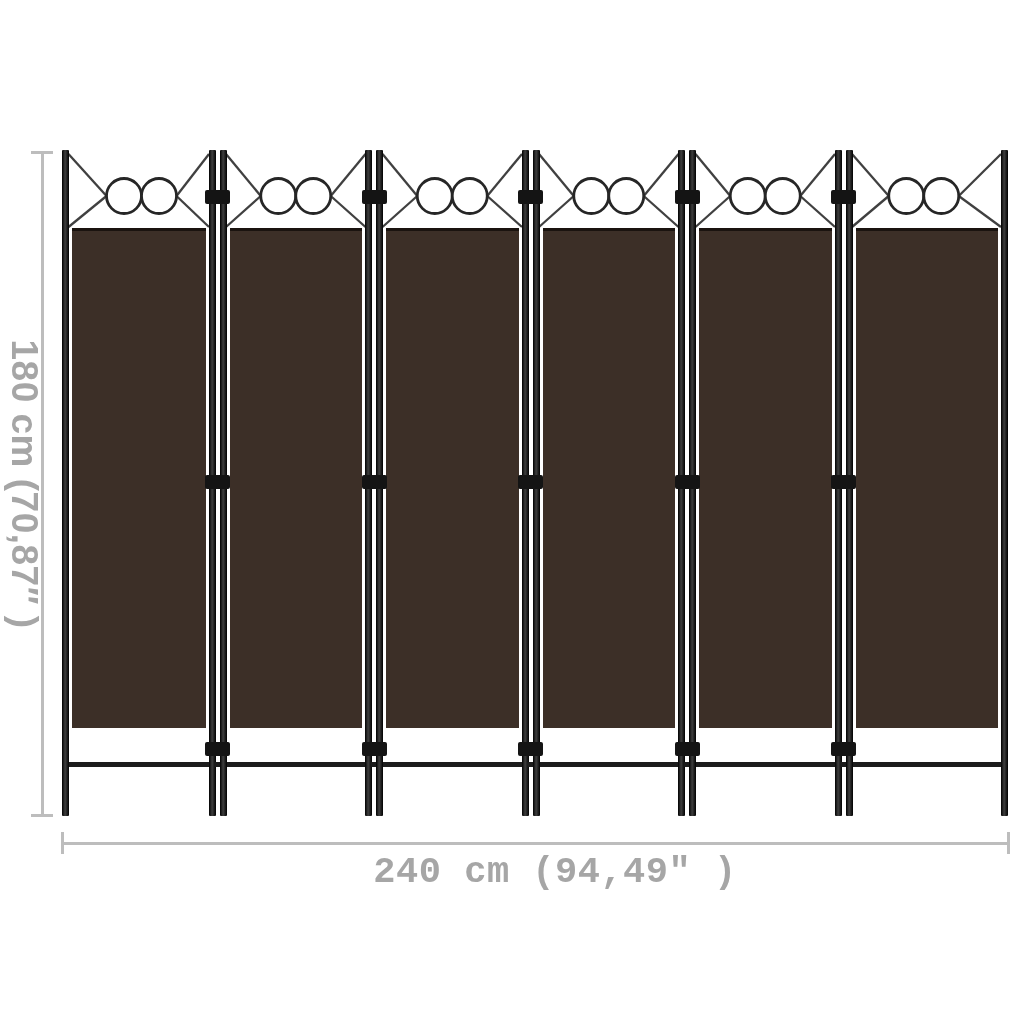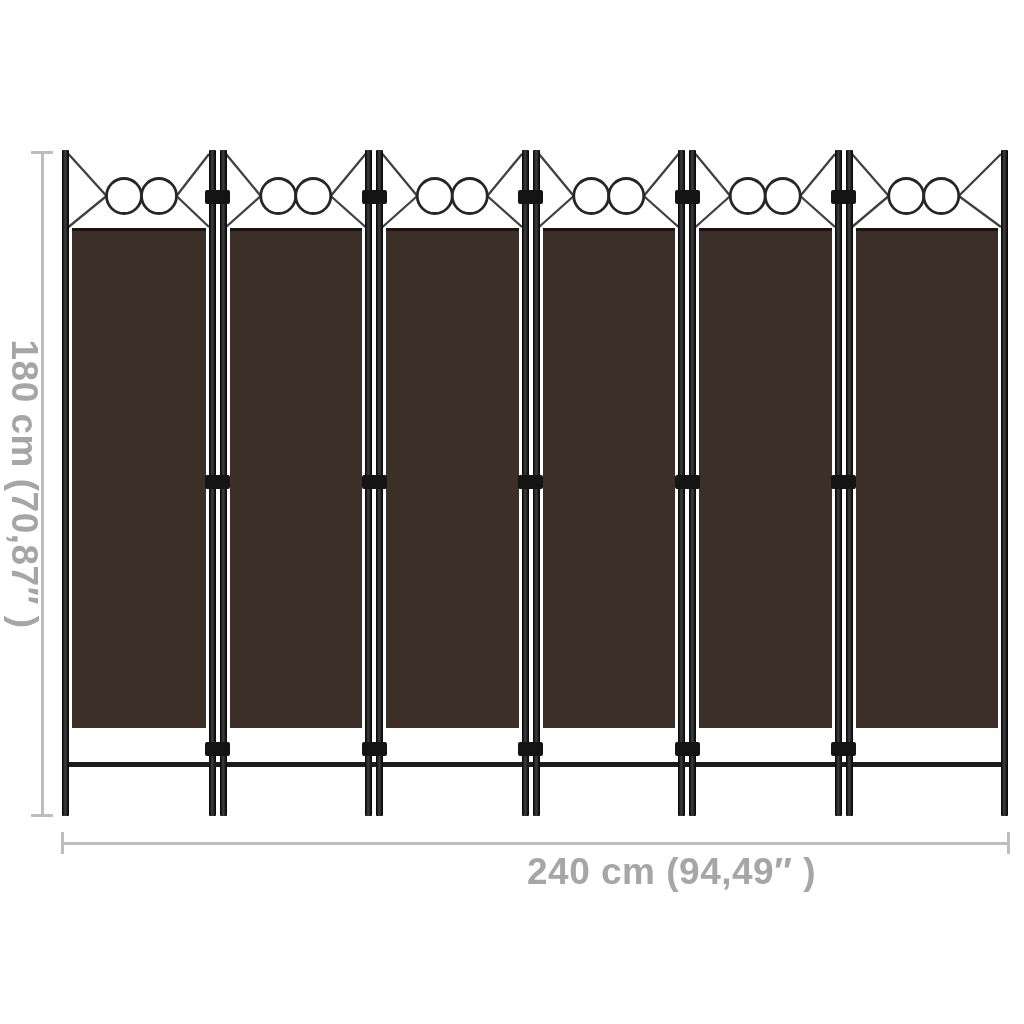--- a/index.html
+++ b/index.html
@@ -31,21 +31,21 @@
     position:absolute;
     color:var(--dimtext,#a6a6a6);
     font-size:37px;font-weight:bold;letter-spacing:0.5px;
     white-space:nowrap;
   }
   #height-label{
     left:-176px;top:464px;width:400px;height:40px;line-height:40px;
     text-align:center;transform:rotate(90deg);
   }
   #width-label{
-    left:316px;top:851px;width:500px;text-align:right;
+    left:305px;top:851px;width:500px;text-align:center;font-family:Liberation Mono, monospace;
   }
 </style>
 </head>
 <body>
 
 <div id="stage">
 
   <svg id="decor" viewBox="0 0 1024 1024">
       <line x1="68.5" y1="154" x2="106.5" y2="196" stroke="#404040" stroke-width="2.3"></line>
       <line x1="68.5" y1="227" x2="106.5" y2="196" stroke="#404040" stroke-width="2.3"></line>

